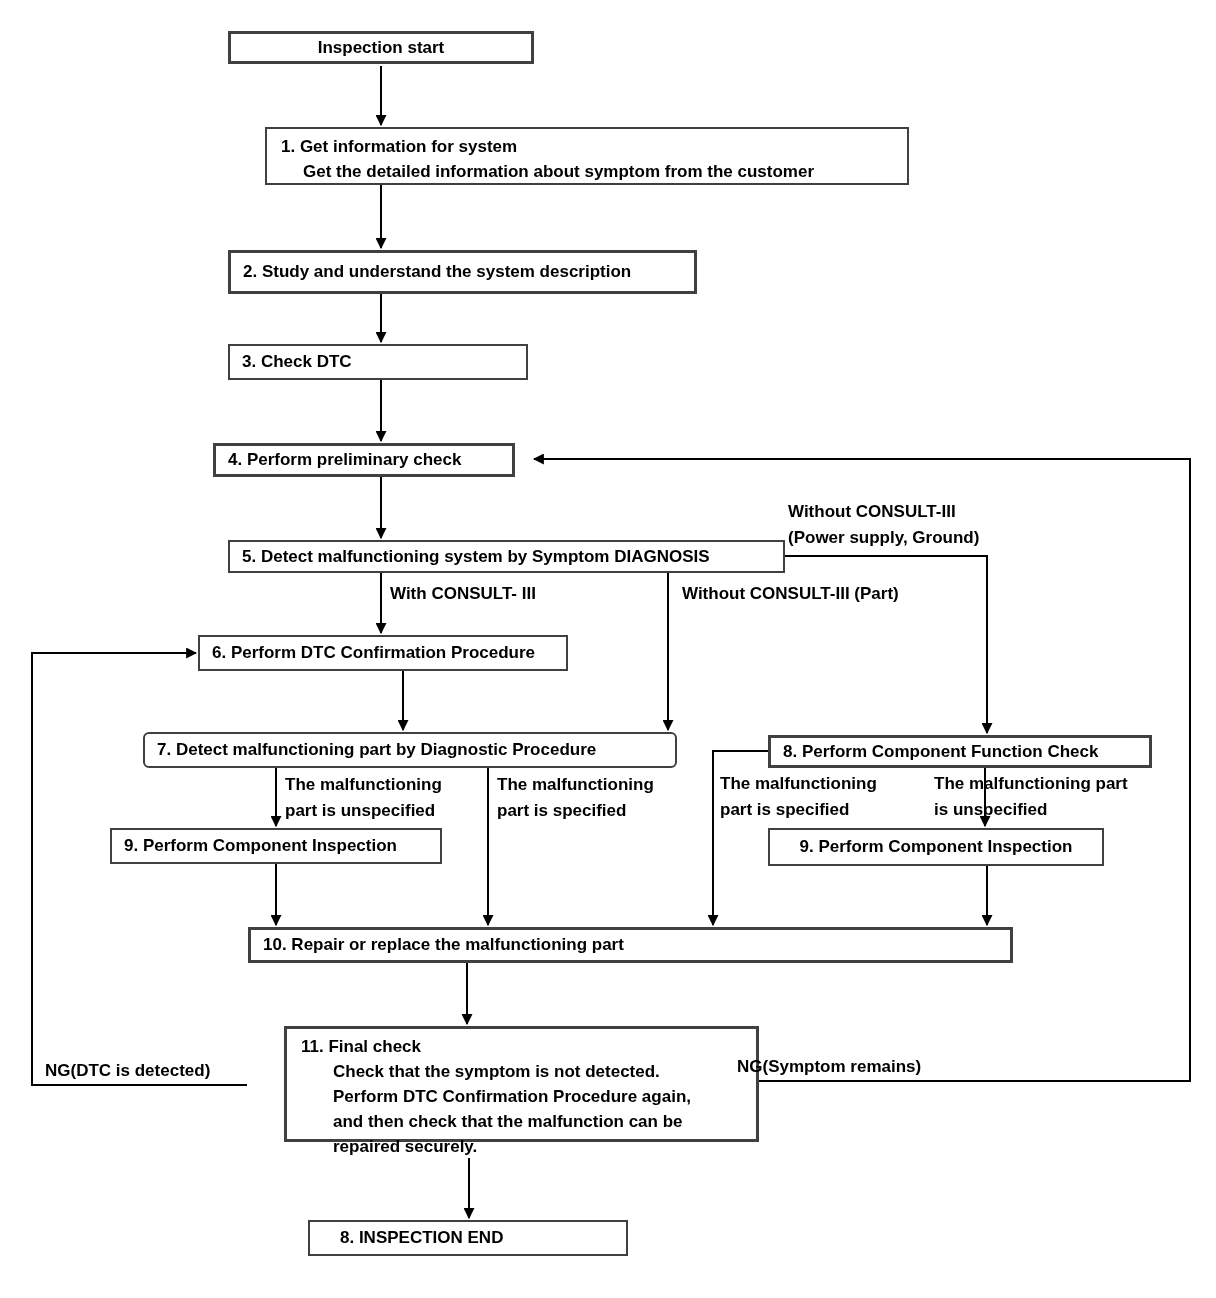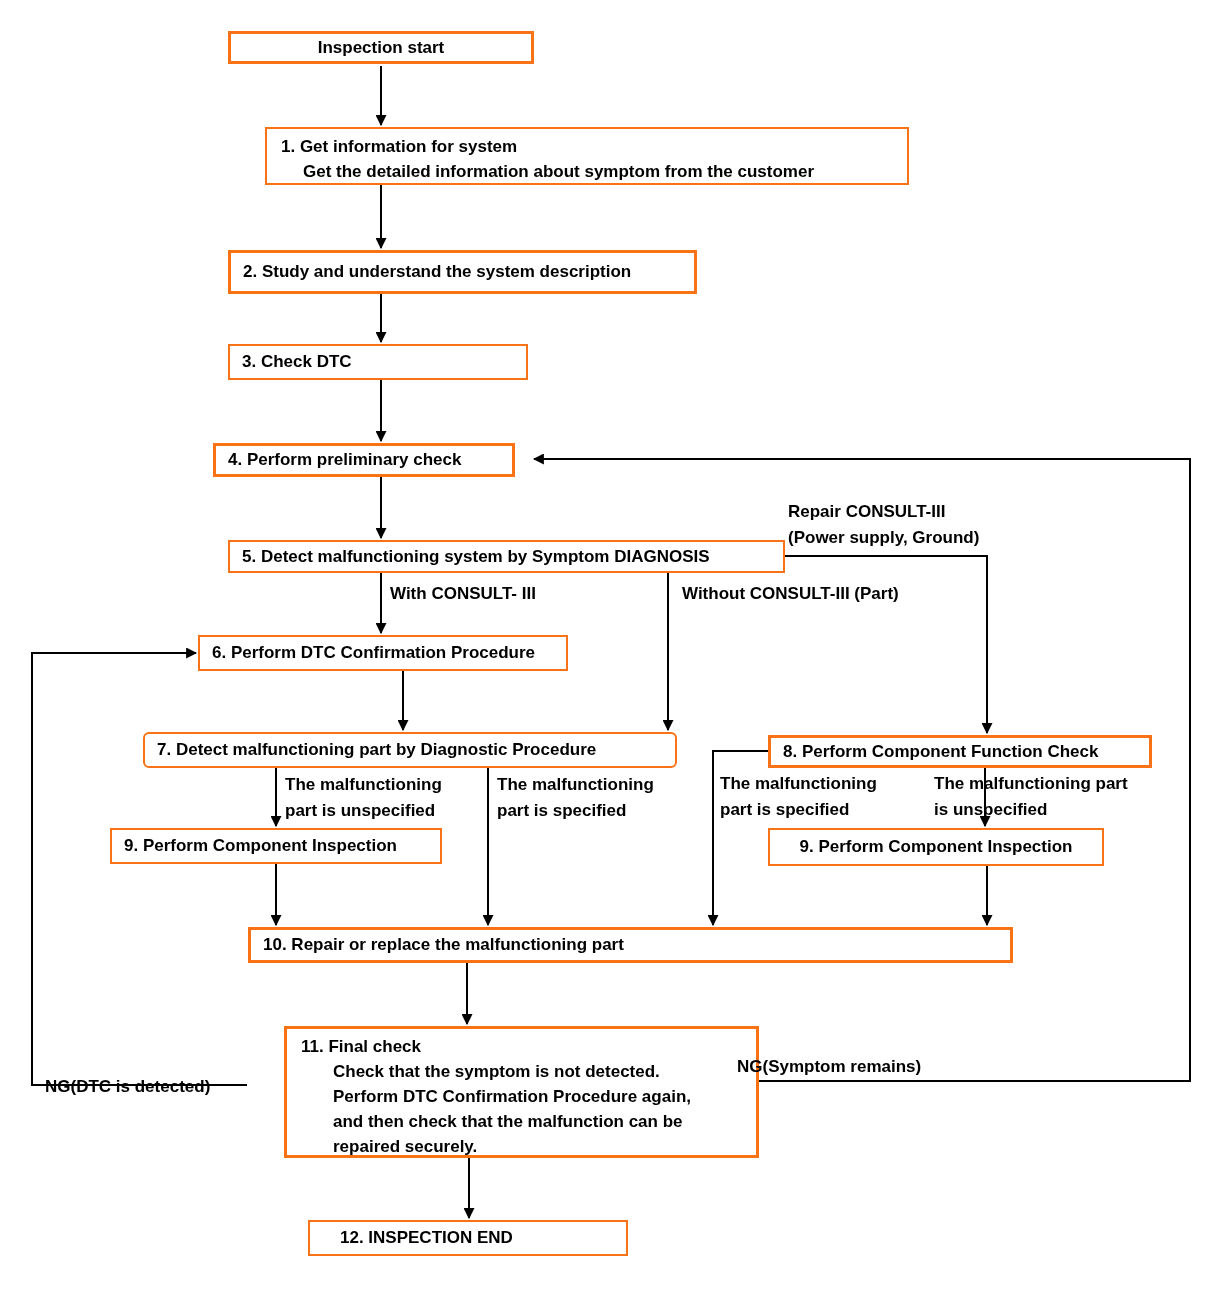--- a/index.html
+++ b/index.html
@@ -6,21 +6,21 @@
   #canvas{
     position:relative;
     width:1216px;height:1298px;
     background:#ffffff;
     font-family:"Liberation Sans","DejaVu Sans",sans-serif;
     color:#000;
   }
   #wires{position:absolute;left:0;top:0;width:1216px;height:1298px;}
   .box{
     position:absolute;
-    border:2px solid #f97316;
+    border:2px solid #404040;
     background:#fff;
     box-sizing:border-box;
     display:flex;
     align-items:center;
     font-size:17px;
     font-weight:bold;
     line-height:1.25;
     white-space:nowrap;
     padding-left:12px;
   }
@@ -92,32 +92,32 @@
   <div class="box" style="left:143px;top:732px;width:534px;height:36px;border-radius:6px;">7. Detect malfunctioning part by Diagnostic Procedure</div>
 
   <div class="box thick" style="left:768px;top:735px;width:384px;height:33px;">8. Perform Component Function Check</div>
 
   <div class="box" style="left:110px;top:828px;width:332px;height:36px;">9. Perform Component Inspection</div>
 
   <div class="box center" style="left:768px;top:828px;width:336px;height:38px;">9. Perform Component Inspection</div>
 
   <div class="box thick" style="left:248px;top:927px;width:765px;height:36px;">10. Repair or replace the malfunctioning part</div>
 
-  <div class="box thick multi" style="left:247px;top:1026px;width:475px;height:132px;">
+  <div class="box thick multi" style="left:247px;top:1026px;width:475px;height:116px;">
     <div class="ln">11. Final check</div>
     <div class="ln ind2">Check that the symptom is not detected.</div>
     <div class="ln ind2">Perform DTC Confirmation Procedure again,</div>
     <div class="ln ind2">and then check that the malfunction can be</div>
     <div class="ln ind2">repaired securely.</div>
   </div>
 
-  <div class="box" style="left:308px;top:1220px;width:320px;height:36px;padding-left:30px;">12. INSPECTION END</div>
+  <div class="box" style="left:308px;top:1220px;width:320px;height:36px;padding-left:30px;">8. INSPECTION END</div>
 
   <div class="lbl" style="left:788px;top:499px;">
-    <div>Repair CONSULT-III</div>
+    <div>Without CONSULT-III</div>
     <div>(Power supply, Ground)</div>
   </div>
 
   <div class="lbl" style="left:390px;top:581px;">With CONSULT- III</div>
 
   <div class="lbl" style="left:682px;top:581px;">Without CONSULT-III (Part)</div>
 
   <div class="lbl" style="left:285px;top:772px;">
     <div>The malfunctioning</div>
     <div>part is unspecified</div>
@@ -131,17 +131,17 @@
   <div class="lbl" style="left:720px;top:771px;">
     <div>The malfunctioning</div>
     <div>part is specified</div>
   </div>
 
   <div class="lbl" style="left:934px;top:771px;">
     <div>The malfunctioning part</div>
     <div>is unspecified</div>
   </div>
 
-  <div class="lbl" style="left:45px;top:1058px;margin-top:16px;">NG(DTC is detected)</div>
+  <div class="lbl" style="left:45px;top:1058px;">NG(DTC is detected)</div>
 
   <div class="lbl" style="left:737px;top:1054px;">NG(Symptom remains)</div>
 
 </div>
 
 </body></html>

